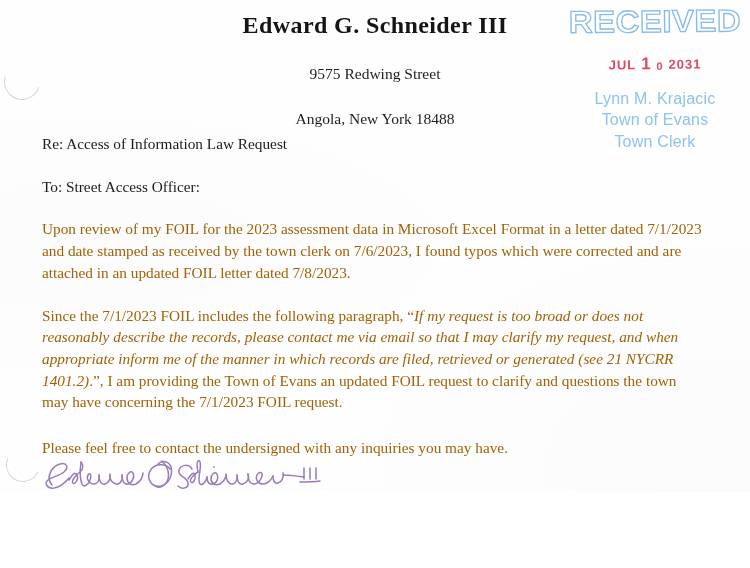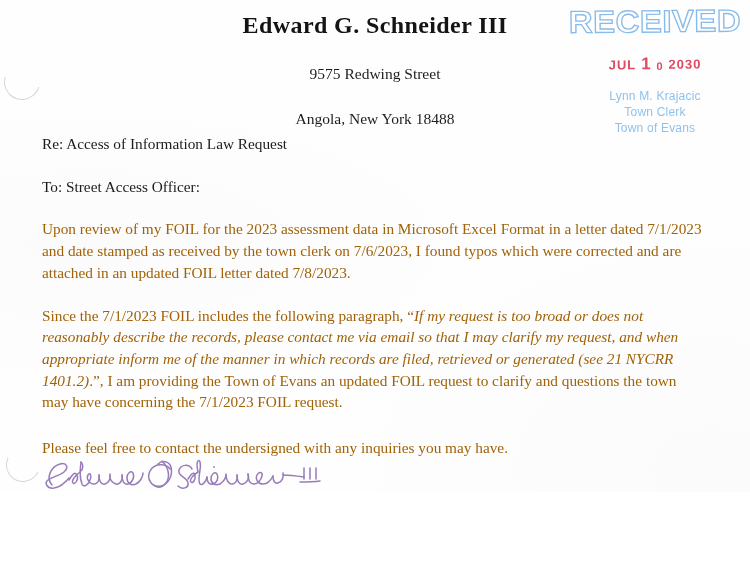--- a/index.html
+++ b/index.html
@@ -100,21 +100,21 @@
     transform: rotate(-0.7deg);
     white-space: nowrap;
   }
   .stamp-date .d-mon { font-size: 13px; }
   .stamp-date .d-big { font-size: 17px; }
   .stamp-date .d-sm  { font-size: 11px; position: relative; top: 1px; }
   .stamp-date .d-yr  { font-size: 13px; }
   .stamp-names {
     margin-top: 14px;
     font-family: "Liberation Sans", "DejaVu Sans", sans-serif;
-    font-size: 12px;
+    font-size: 16px;
     line-height: 1.34;
     color: #8fc2ec;
     letter-spacing: 0.2px;
   }
 
   
   .body-block {
     position: absolute;
     left: 42px;
     top: 112px;
@@ -173,27 +173,27 @@
   <div class="letterhead">
     <div class="lh-name">Edward G. Schneider III</div>
     <div class="lh-line">9575 Redwing Street</div>
     <div class="lh-line">Angola, New York 18488</div>
   </div>
 
   <div class="stamp">
     <div class="stamp-received">RECEIVED</div>
 
     <div class="stamp-date">
-      <span class="d-mon">JUL</span>&nbsp;<span class="d-big">1</span>&nbsp;<span class="d-sm">0</span>&nbsp;<span class="d-yr">2030</span>
+      <span class="d-mon">JUL</span>&nbsp;<span class="d-big">1</span>&nbsp;<span class="d-sm">0</span>&nbsp;<span class="d-yr">2031</span>
     </div>
 
     <div class="stamp-names">
       <div>Lynn M. Krajacic</div>
+      <div>Town of Evans</div>
       <div>Town Clerk</div>
-      <div>Town of Evans</div>
     </div>
   </div>
 
   <div class="body-block">
 
 
     <div class="gap-md"></div>
 
     <div class="ln">Re: Access of Information Law Request</div>
 

